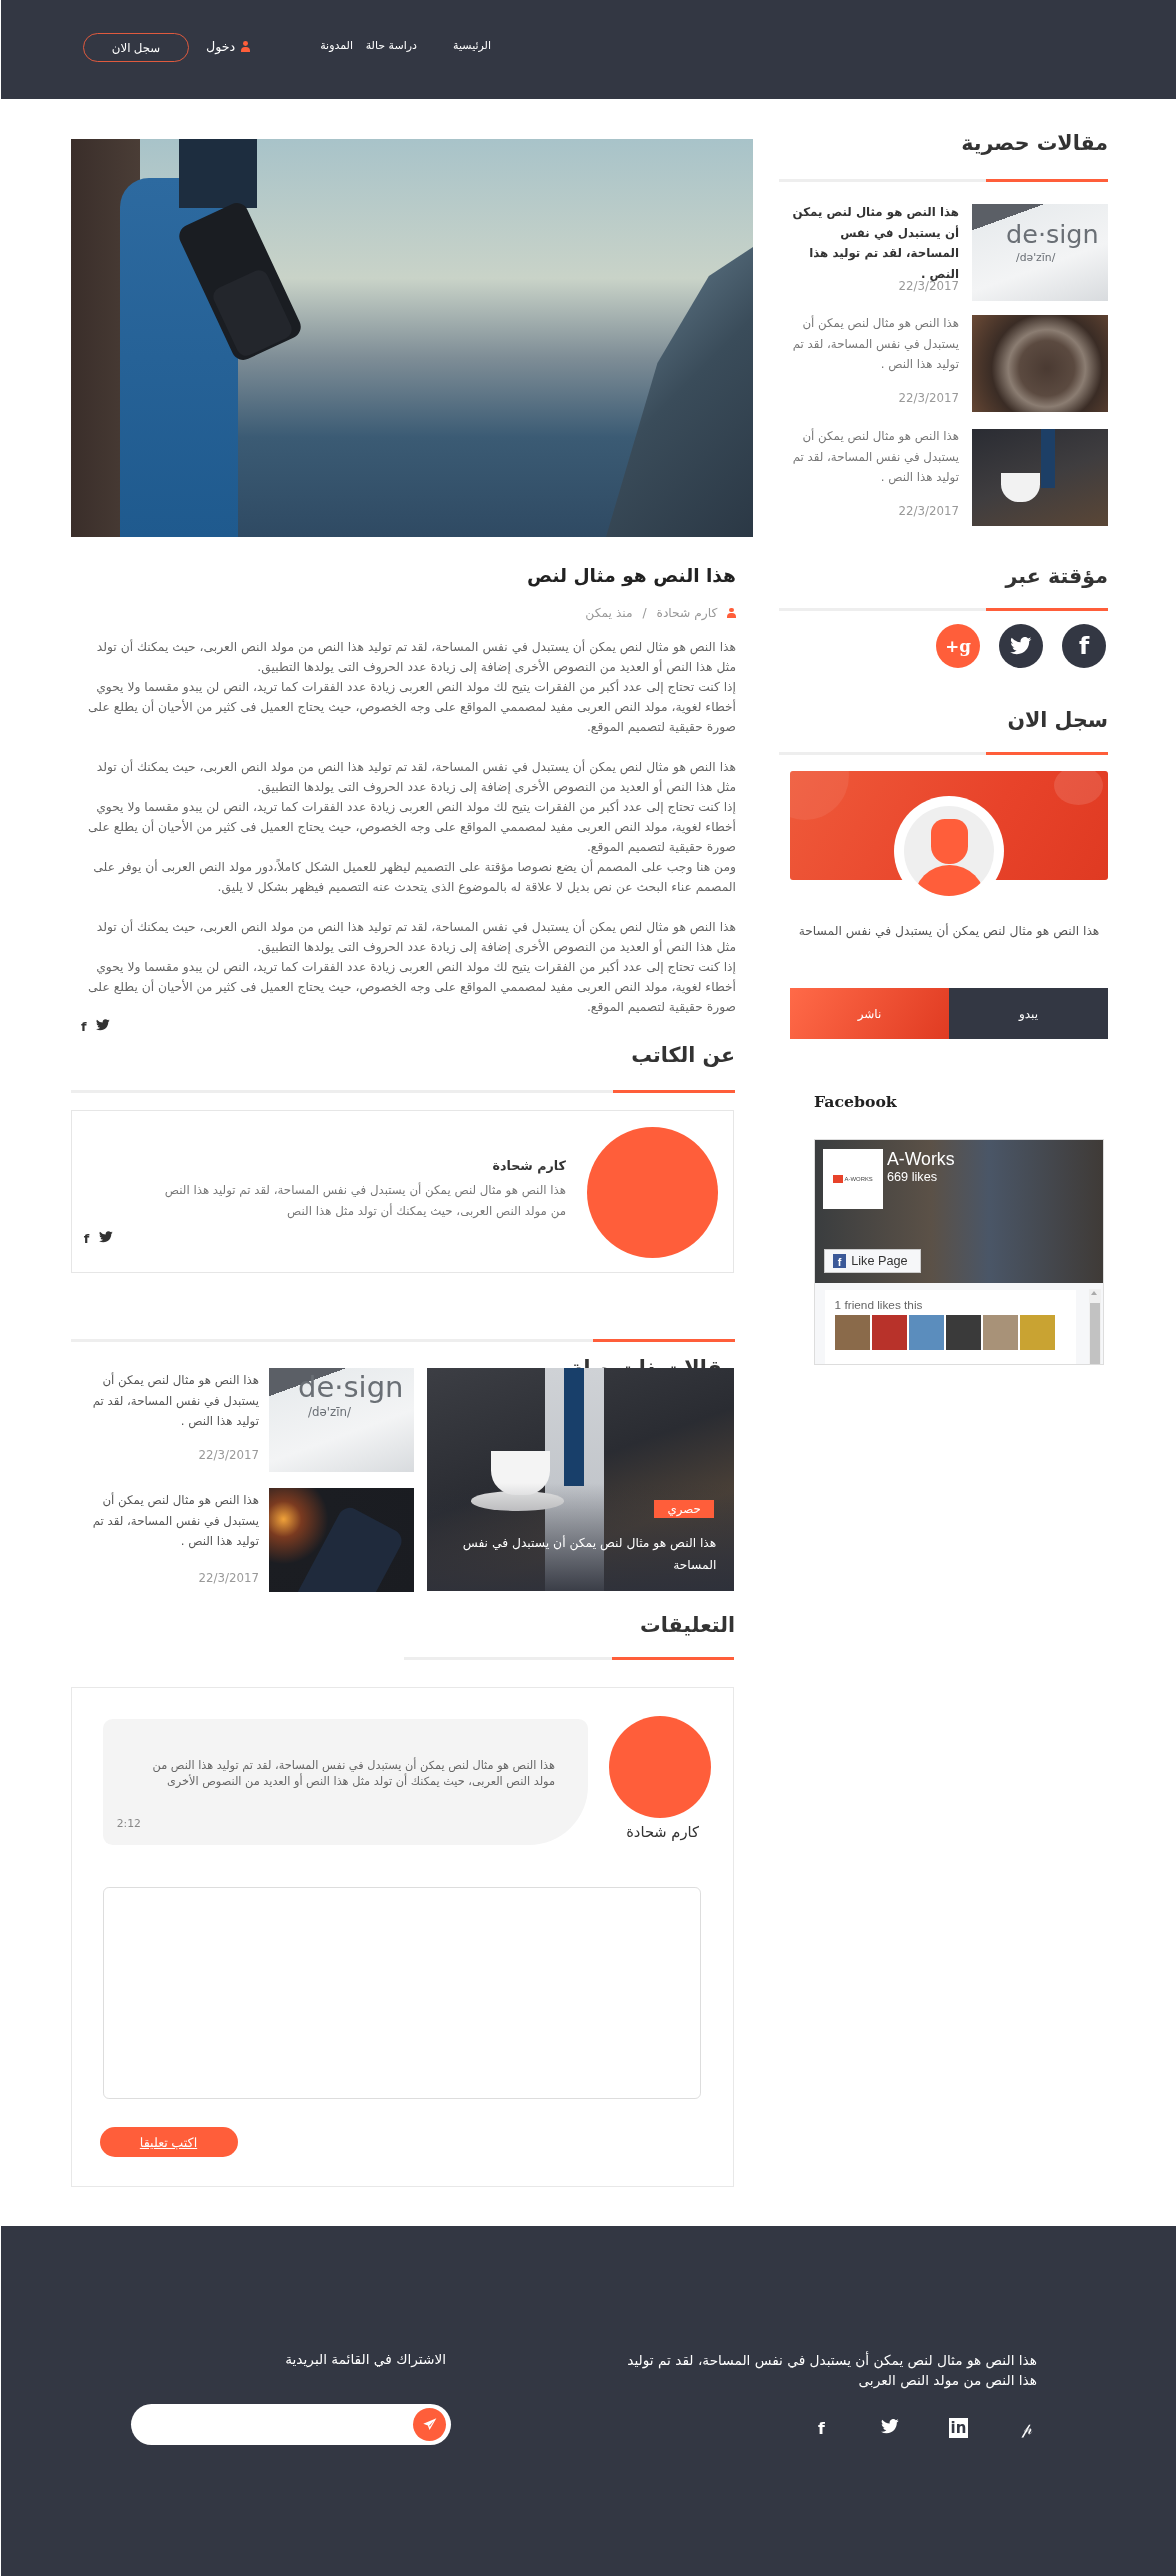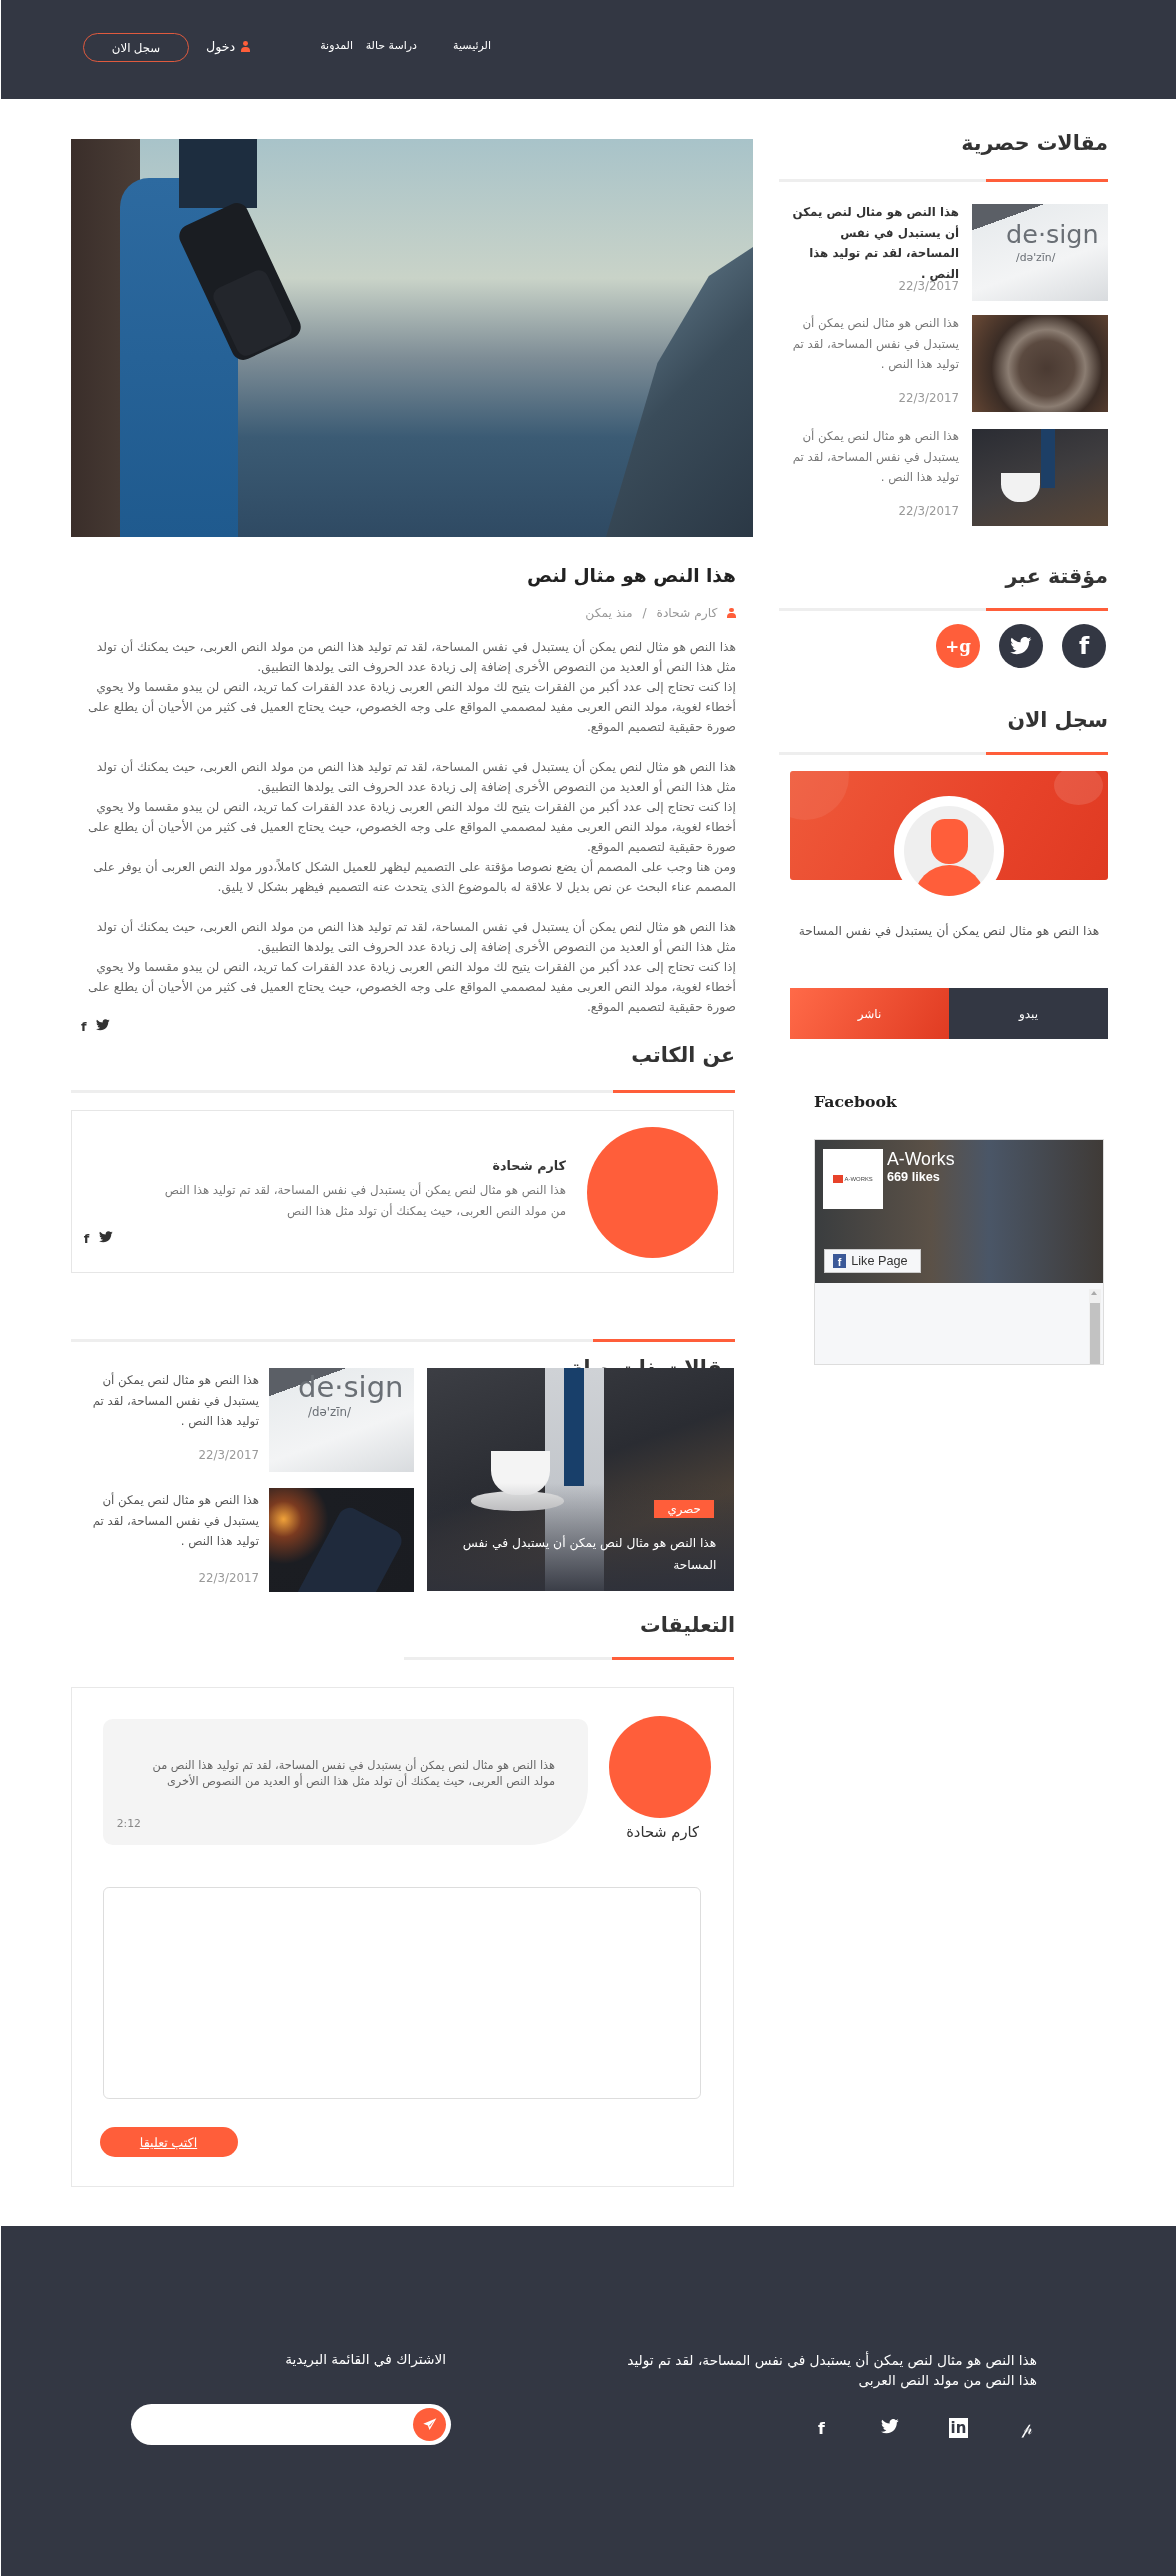--- a/index.html
+++ b/index.html
@@ -79,21 +79,21 @@
 .reg-avatar-inner .head{position:absolute;left:26.5px;top:12.7px;width:37px;height:45px;border-radius:13.7px 13.7px 17.7px 17.7px;background:#ff5e3a}
 .reg-avatar-inner .body{position:absolute;left:9.8px;top:59px;width:71px;height:39px;border-radius:35px 35px 0 0;background:#ff5e3a}
 .reg-desc{position:absolute;left:790px;top:924px;width:318px;font-size:12.3px;line-height:14.7px;color:#555;text-align:center}
 .reg-tabs{position:absolute;left:790px;top:988px;width:318px;height:51px;display:flex;direction:ltr}
 .reg-tab{flex:1;display:flex;align-items:center;justify-content:center;color:#fff;font-size:12px}
 .fb-widget{position:absolute;left:814px;top:1139px;width:290px;height:226px;border:1px solid #ddd;background:#f6f7f9;overflow:hidden;direction:ltr;font-family:"Liberation Sans",sans-serif}
 .fb-cover{position:absolute;left:0;top:0;width:290px;height:143px;background:linear-gradient(90deg,#3a3d3f,#5b5147 40%,#4a5667 60%,#3f3a36)}
 .fb-logo{position:absolute;left:7.8px;top:8.8px;width:60px;height:60px;background:#fff;display:flex;align-items:center;justify-content:center;font-size:5.9px;color:#444}
 .fb-logo span.m{display:inline-block;width:9.8px;height:7.8px;background:#e8432a;margin-right:2px}
 .fb-name{position:absolute;left:72px;top:8.8px;color:#fff;font-size:17.7px}
-.fb-likes{position:absolute;left:72px;top:30px;color:#fff;font-size:12.7px;font-weight:bold}
+.fb-likes{position:absolute;left:72px;top:30px;color:#fff;font-size:12.7px;font-weight:normal}
 .fb-like-btn{position:absolute;left:8.8px;top:109px;width:97px;height:23.5px;background:#f6f7f9;border:1px solid #ccc;font-size:12.7px;color:#333;display:flex;align-items:center;gap:4.9px;padding-left:7.8px}
 .fb-f{width:13.7px;height:13.7px;background:#3b5998;color:#fff;font-size:10.8px;font-weight:bold;display:flex;align-items:flex-end;justify-content:center}
 .fb-friends{position:absolute;left:9.8px;top:150px;width:251px;height:76px;background:#fff;padding:7.8px 9.8px}
 .fb-friends-txt{font-size:11.8px;color:#666}
 .fb-thumbs{display:flex;gap:2px;margin-top:2.9px}
 .fb-thumb{width:35px;height:35px}
 .fb-scroll{position:absolute;right:2px;top:149px;width:11.8px;height:76px;background:#f0f0f0}
 .fb-scroll .up{position:absolute;top:2px;left:2px;width:0;height:0;border-left:3.9px solid transparent;border-right:3.9px solid transparent;border-bottom:4.9px solid #aaa}
 .fb-scroll .bar{position:absolute;top:13.7px;left:1px;width:9.8px;height:61px;background:#c2c2c2}
 
@@ -264,20 +264,31 @@
   <div class="fb-logo">
       <span class="m"></span>
       <span>A-WORKS</span>
     </div>
   <a class="fb-name">A-Works</a>
   <div class="fb-likes">669 likes</div>
   <button class="fb-like-btn">
     <span class="fb-f">f</span>
     <span>Like Page</span>
   </button>
+  <div class="fb-friends">
+    <div class="fb-friends-txt">1 friend likes this</div>
+    <div class="fb-thumbs">
+      <div class="fb-thumb" style="background:#8a6a4a"></div>
+      <div class="fb-thumb" style="background:#b8322a"></div>
+      <div class="fb-thumb" style="background:#5b8dbd"></div>
+      <div class="fb-thumb" style="background:#3a3a3a"></div>
+      <div class="fb-thumb" style="background:#a89278"></div>
+      <div class="fb-thumb" style="background:#c9a332"></div>
+    </div>
+  </div>
   <div class="fb-scroll">
       <div class="up"></div>
       <div class="bar"></div>
     </div>
 </div>
 
 <div class="footer">
   <div class="foot-desc">هذا النص هو مثال لنص يمكن أن يستبدل في نفس المساحة، لقد تم توليد هذا النص من مولد النص العربى</div>
   <div class="foot-social">
     <span style="font-family:'DejaVu Serif',serif;font-weight:normal">𝓅</span>

